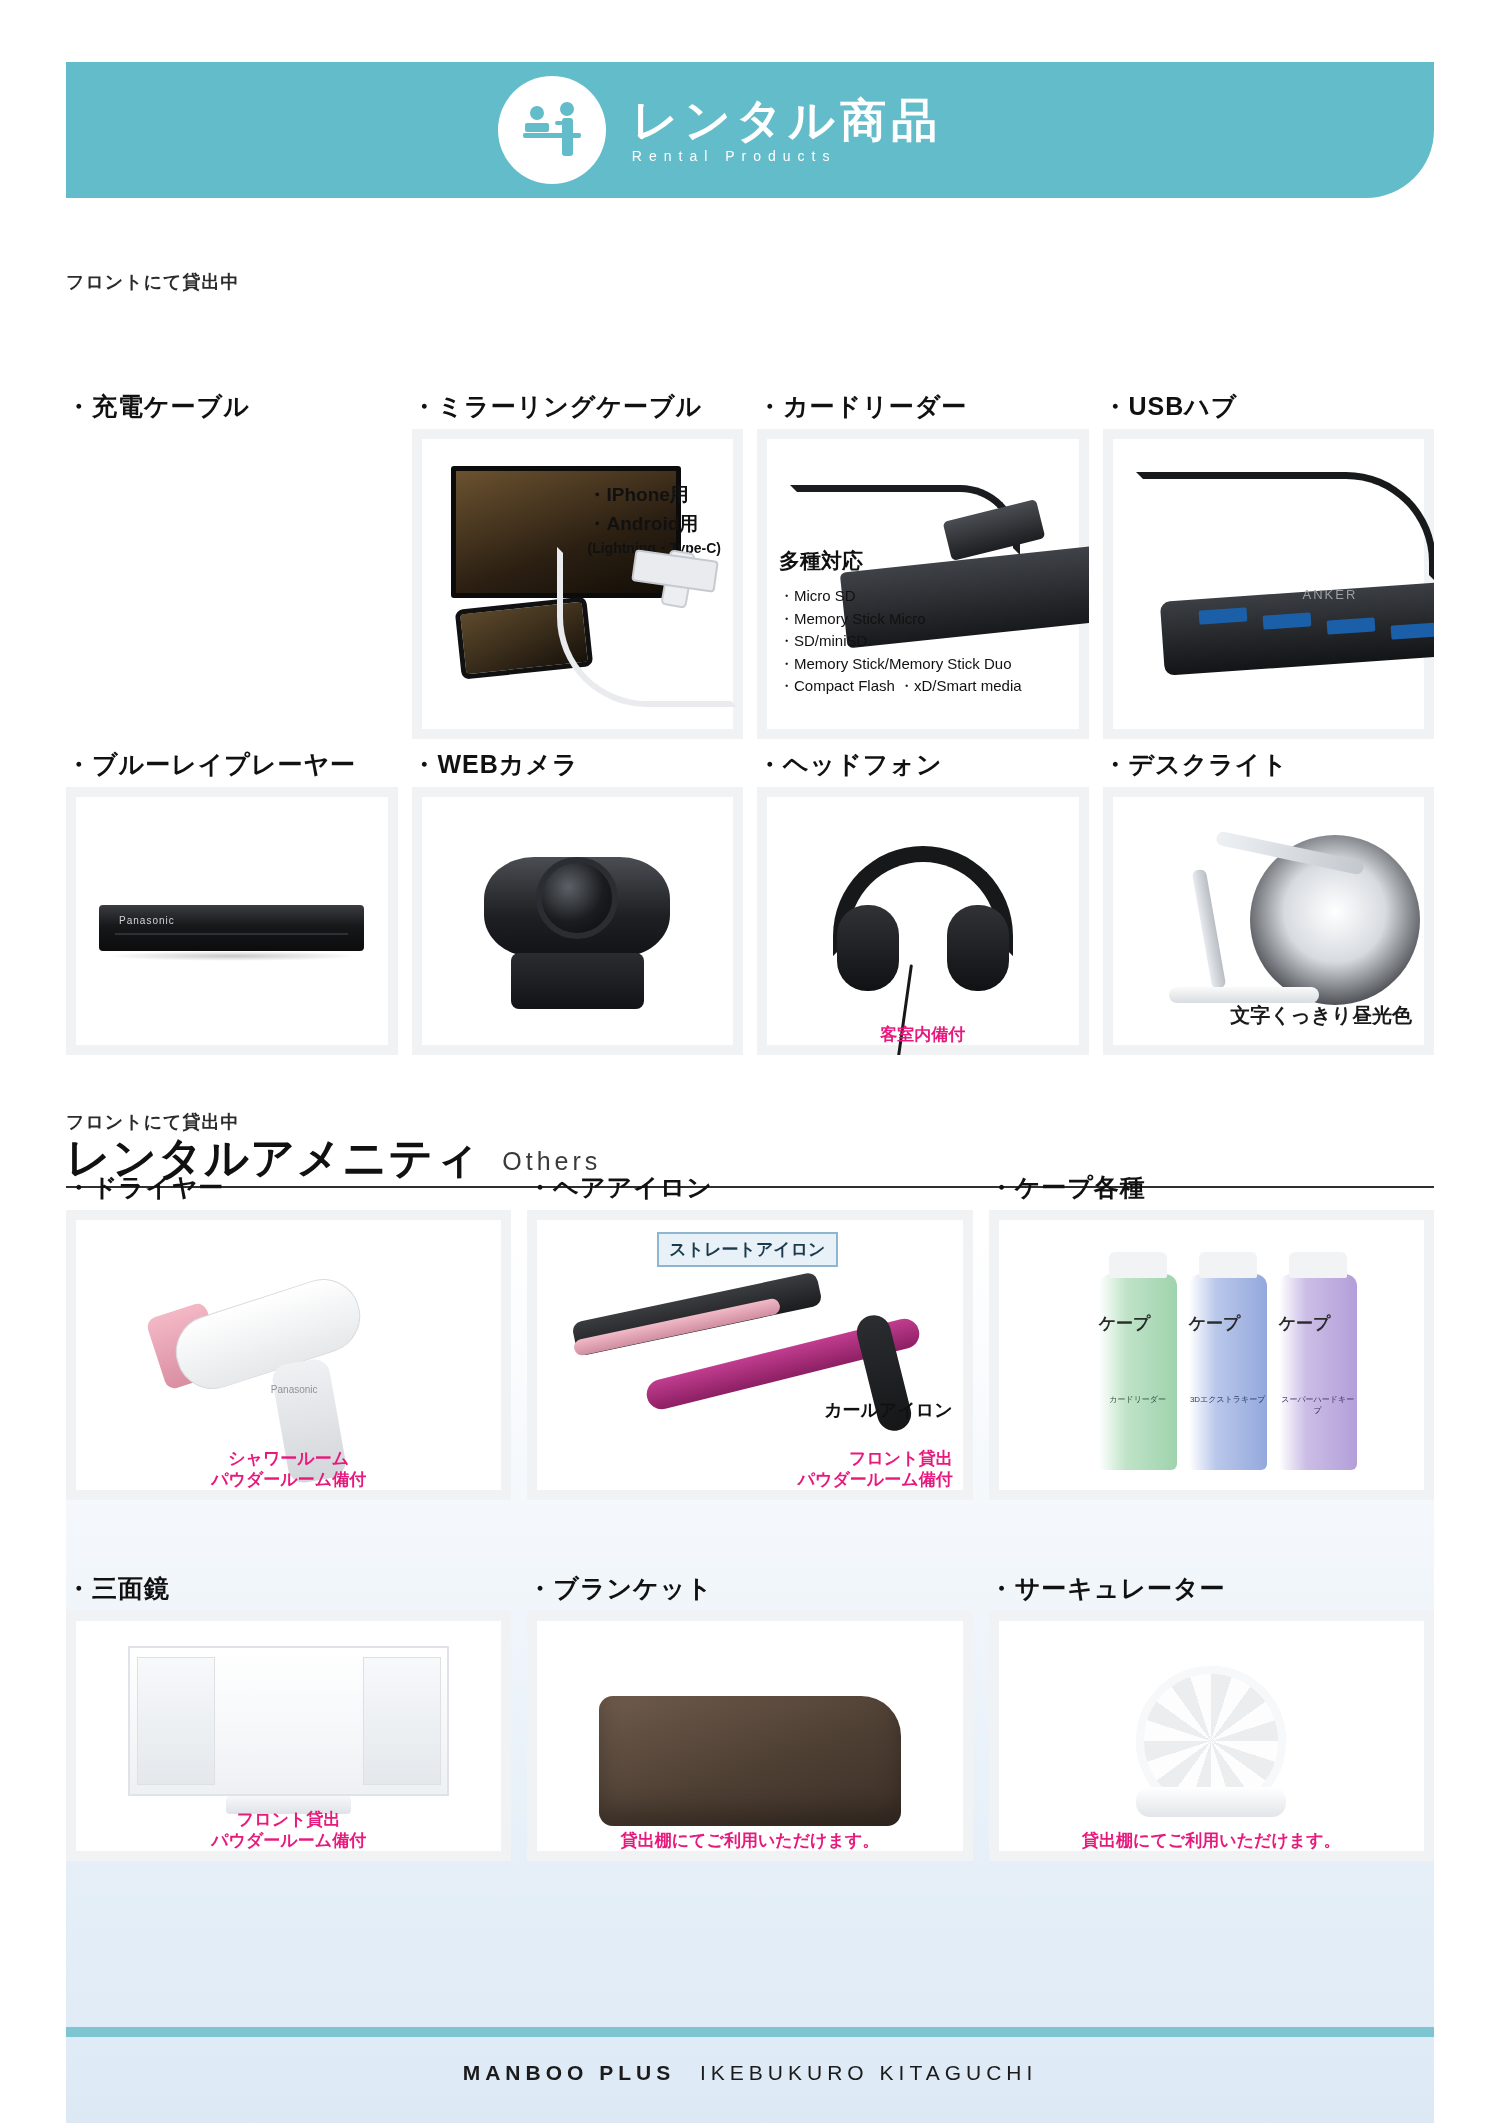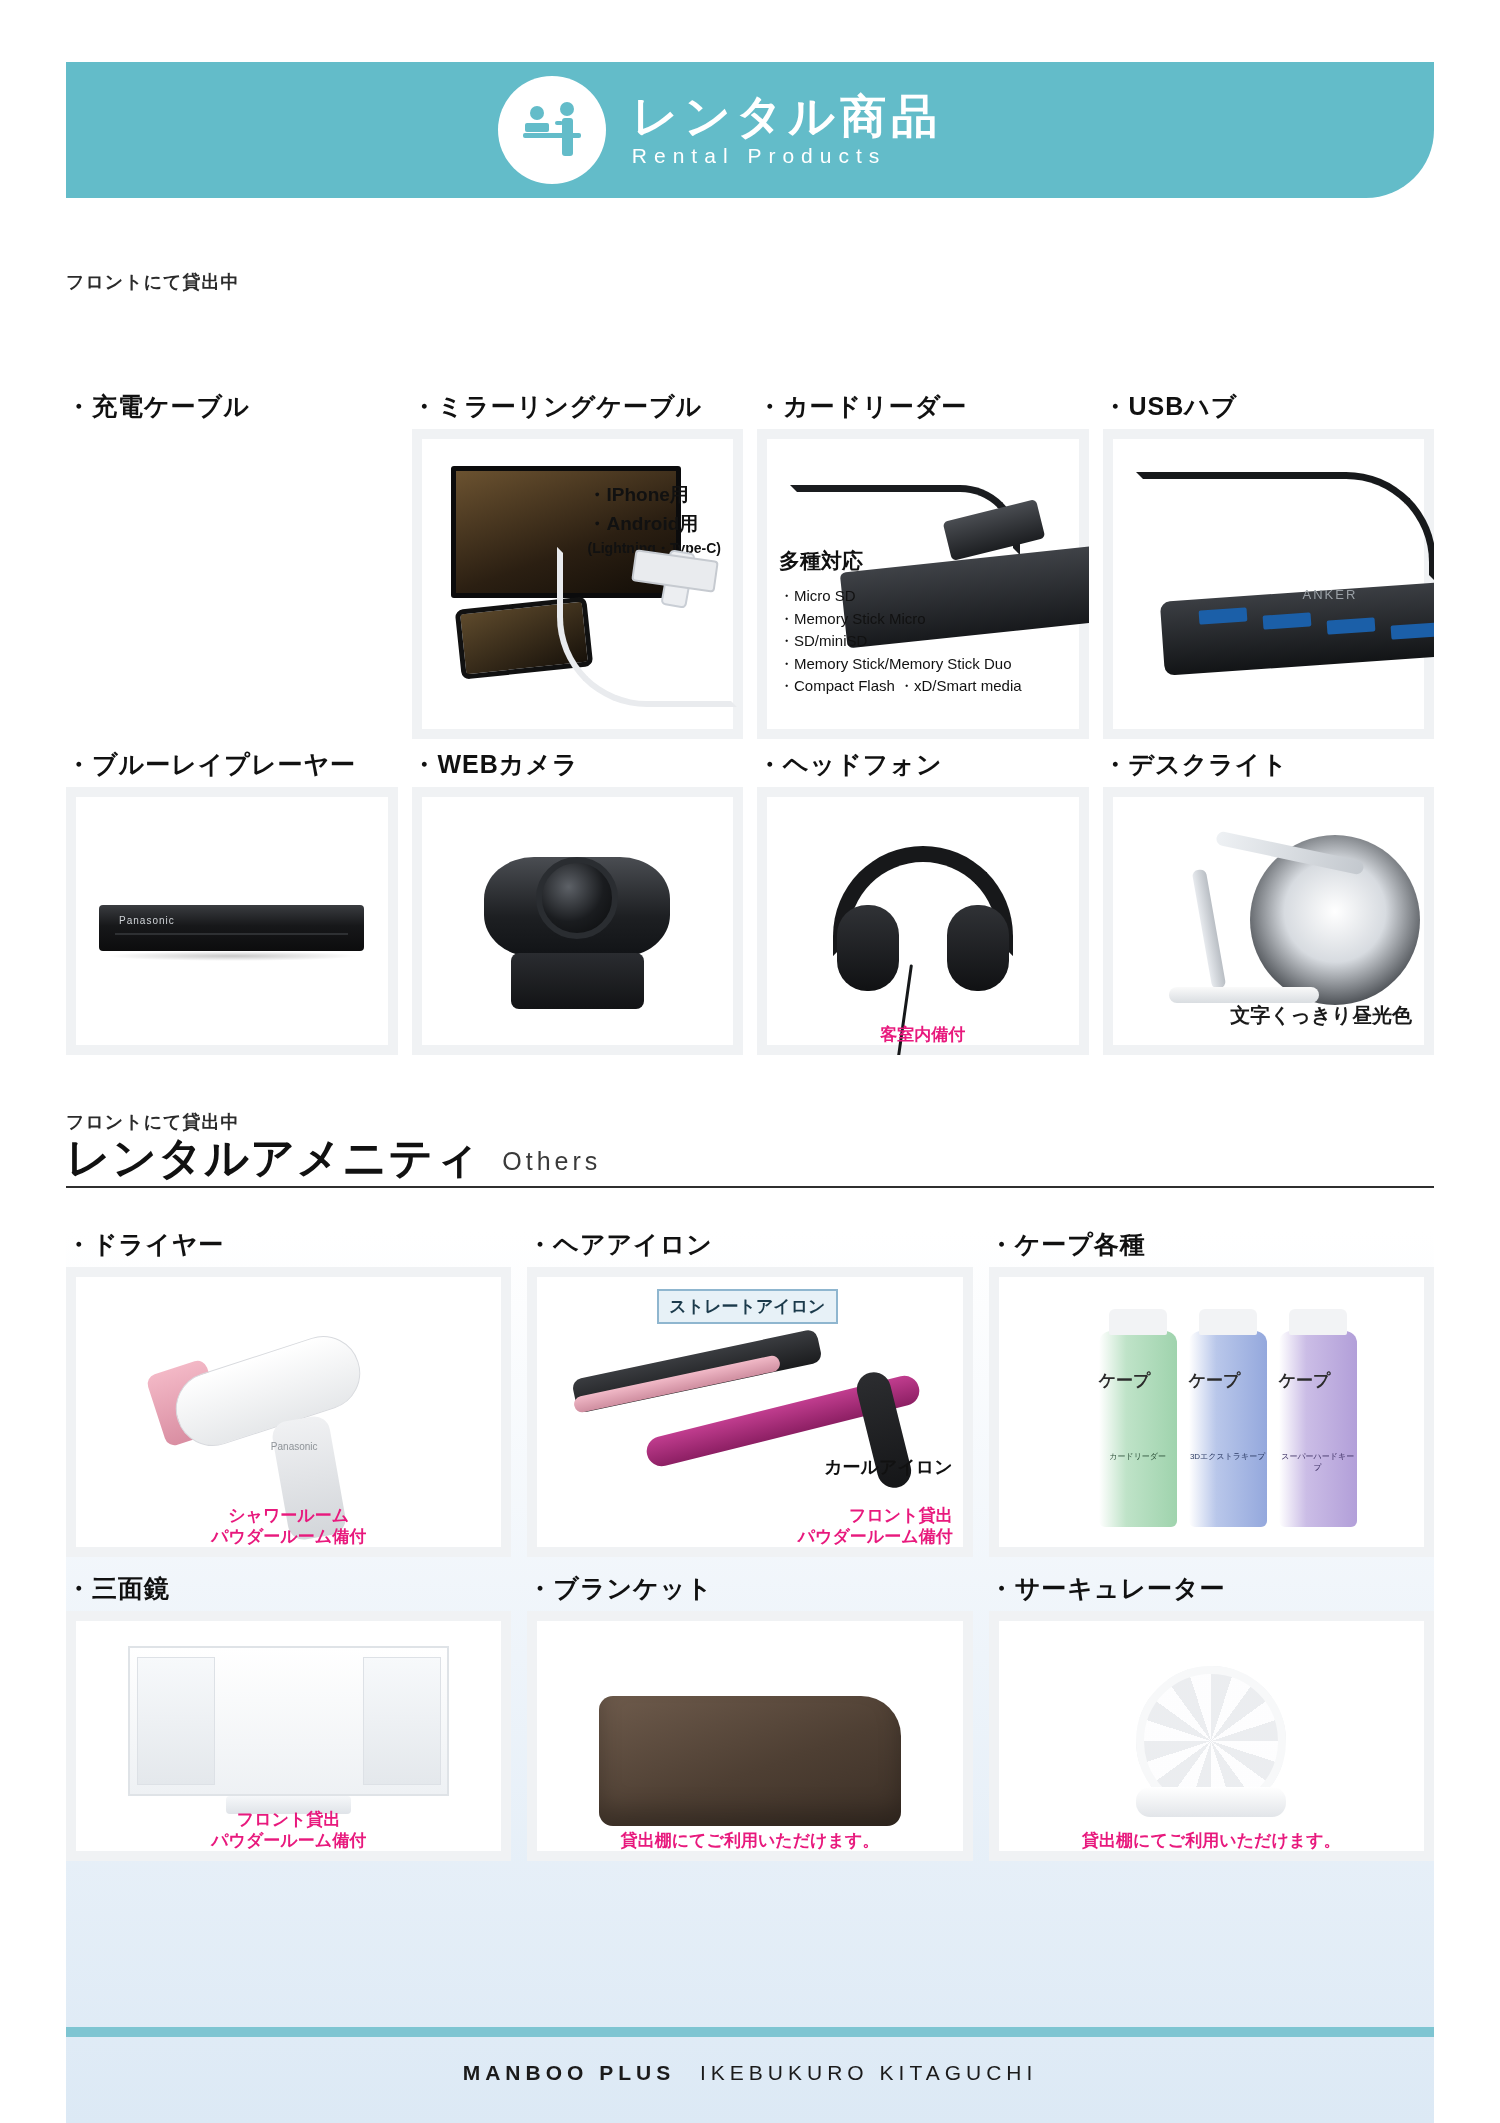--- a/index.html
+++ b/index.html
@@ -33,21 +33,21 @@
   .header-inner { display: flex; align-items: center; gap: 26px; margin-left: -60px;}
   .header-badge {
     width: 108px; height: 108px; border-radius: 50%;
     background: #ffffff; display: flex; align-items: center; justify-content: center;
   }
   .header-titles { color: #ffffff; }
   .header-title-jp {
     font-size: 46px; font-weight: bold; letter-spacing: 5px; line-height: 1.05;
   }
   .header-title-en {
-    font-size: 21px; letter-spacing: 7px; margin-top: 4px;
+    font-size: 14px; letter-spacing: 7px; margin-top: 4px;
   }
 
   
   .section { position: absolute; left: 66px; width: 1368px; }
   .sec-kicker {
     font-size: 18px; font-weight: bold; color: #2b2b2b; letter-spacing: 1px;
     margin-bottom: 2px;
   }
   .sec-titlerow {
     display: flex; align-items: flex-end; gap: 22px;
@@ -465,21 +465,21 @@
   </div>
 
   <div class="section" style="top:1110px;">
     <div class="sec-kicker">フロントにて貸出中</div>
     <div class="sec-titlerow">
       <div class="sec-title-jp">レンタルアメニティ</div>
       <div class="sec-title-en">Others</div>
     </div>
   </div>
 
-  <div class="section grid3" style="top:1228px;">
+  <div class="section grid3" style="top:1171px;">
 
     <div>
       <div class="item-label">・ドライヤー</div>
       <div class="card h3">
         <div class="white-inset"></div>
         <div class="dryer-nozzle"></div>
         <div class="dryer-body"></div>
         <div class="dryer-handle"></div>
         <div style="position:absolute; left:46%; top:60%; color:#8e9398; font-size:10px;">Panasonic</div>
         <div class="note-pink">

